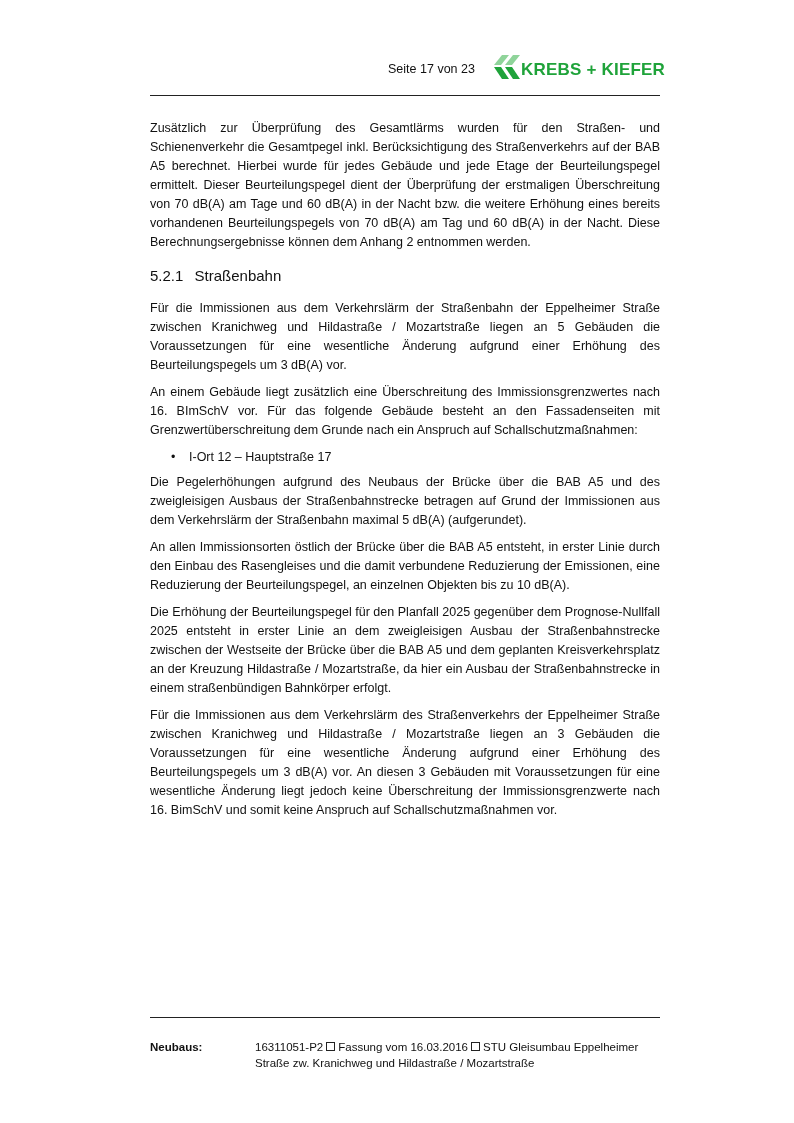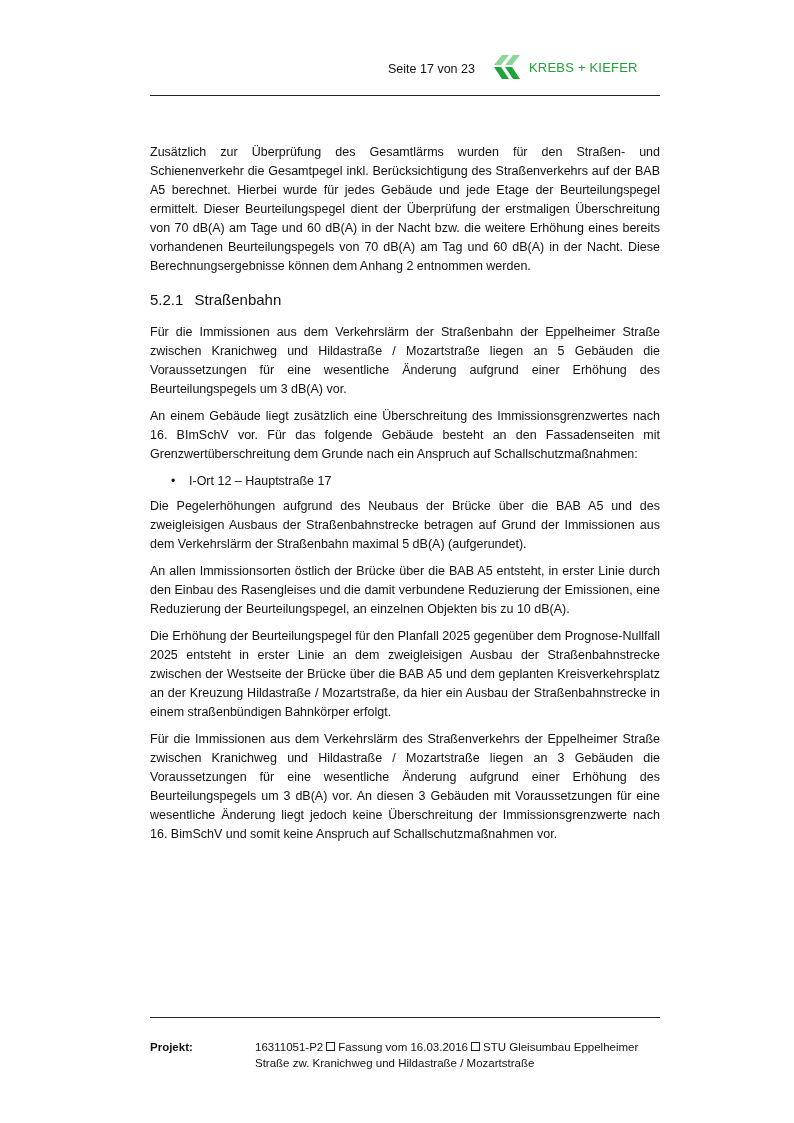--- a/index.html
+++ b/index.html
@@ -1,23 +1,23 @@
 <!DOCTYPE html>
 <html><head>
 <meta charset="utf-8">
 <style>
   html, body { margin: 0; padding: 0; background: #ffffff; }
   body { width: 794px; height: 1123px; position: relative; font-family: "Liberation Sans", sans-serif; color: #111; overflow: hidden; }
   .header { position: absolute; left: 150px; top: 50px; width: 510px; height: 45px; }
   .page-num { position: absolute; left: 238px; top: 12px; font-size: 12.5px; color: #111; }
   .page-num b { font-weight: normal; }
   .logo { position: absolute; left: 342px; top: 3px; width: 170px; height: 30px; }
-  .logo-text { position: absolute; left: 37px; top: 7px; font-size: 13px; font-weight: normal; color: #1fa33a; letter-spacing: 0.2px; white-space: nowrap; }
+  .logo-text { position: absolute; left: 29px; top: 7px; font-size: 17px; font-weight: bold; color: #1fa33a; letter-spacing: 0.2px; white-space: nowrap; }
   .header-rule { position: absolute; left: 150px; top: 95px; width: 510px; height: 1px; background: #222; }
-  .content { position: absolute; left: 150px; top: 143px; width: 510px; font-size: 12.5px; line-height: 19px; }
+  .content { position: absolute; left: 150px; top: 119px; width: 510px; font-size: 12.5px; line-height: 19px; }
   .content p { margin: 0 0 8px 0; text-align: justify; }
   h2 { font-size: 16px; font-weight: bold; margin: 18px 0 14px 0; line-height: 20px; }
   h3 { font-size: 15px; font-weight: normal; margin: 14px 0 13px 0; line-height: 20px; }
   h2 .num, h3 .num { display: inline-block; margin-right: 7px; }
   ul.bullets { margin: 4px 0 6px 0; padding: 0 0 0 27px; list-style: none; }
   ul.bullets li { position: relative; padding-left: 12px; margin-bottom: 4px; }
   ul.bullets li .dot { position: absolute; left: -6px; top: 0; }
   .footer-rule { position: absolute; left: 150px; top: 1017px; width: 510px; height: 1px; background: #222; }
   .footer { position: absolute; left: 150px; top: 1039px; width: 510px; font-size: 11.5px; line-height: 16px; }
   .frow { display: flex; }
@@ -70,18 +70,18 @@
   <p>An allen Immissionsorten östlich der Brücke über die BAB A5 entsteht, in erster Linie durch den Einbau des Rasengleises und die damit verbundene Reduzierung der Emissionen, eine Reduzierung der Beurteilungspegel, an einzelnen Objekten bis zu 10 dB(A).</p>
   <p>Die Erhöhung der Beurteilungspegel für den Planfall 2025 gegenüber dem Prognose-Nullfall 2025 entsteht in erster Linie an dem zweigleisigen Ausbau der Straßenbahnstrecke zwischen der Westseite der Brücke über die BAB A5 und dem geplanten Kreisverkehrsplatz an der Kreuzung Hildastraße / Mozartstraße, da hier ein Ausbau der Straßenbahnstrecke in einem straßenbündigen Bahnkörper erfolgt.</p>
 
 
   <p>Für die Immissionen aus dem Verkehrslärm des Straßenverkehrs der Eppelheimer Straße zwischen Kranichweg und Hildastraße / Mozartstraße liegen an 3 Gebäuden die Voraussetzungen für eine wesentliche Änderung aufgrund einer Erhöhung des Beurteilungspegels um 3 dB(A) vor. An diesen 3 Gebäuden mit Voraussetzungen für eine wesentliche Änderung liegt jedoch keine Überschreitung der Immissionsgrenzwerte nach 16. BimSchV und somit keine Anspruch auf Schallschutzmaßnahmen vor.</p>
 </div>
 
 <div class="footer-rule"></div>
 <div class="footer">
   <div class="frow">
-    <div class="flabel">Projekt:</div>
+    <div class="flabel">Neubaus:</div>
     <div class="fval">
       <span>16311051-P2</span><span class="sq"></span><span>Fassung vom 16.03.2016</span><span class="sq"></span><span>STU Gleisumbau Eppelheimer Straße zw. Kranichweg und Hildastraße / Mozartstraße</span>
     </div>
   </div>
 </div>
 
 </body></html>

